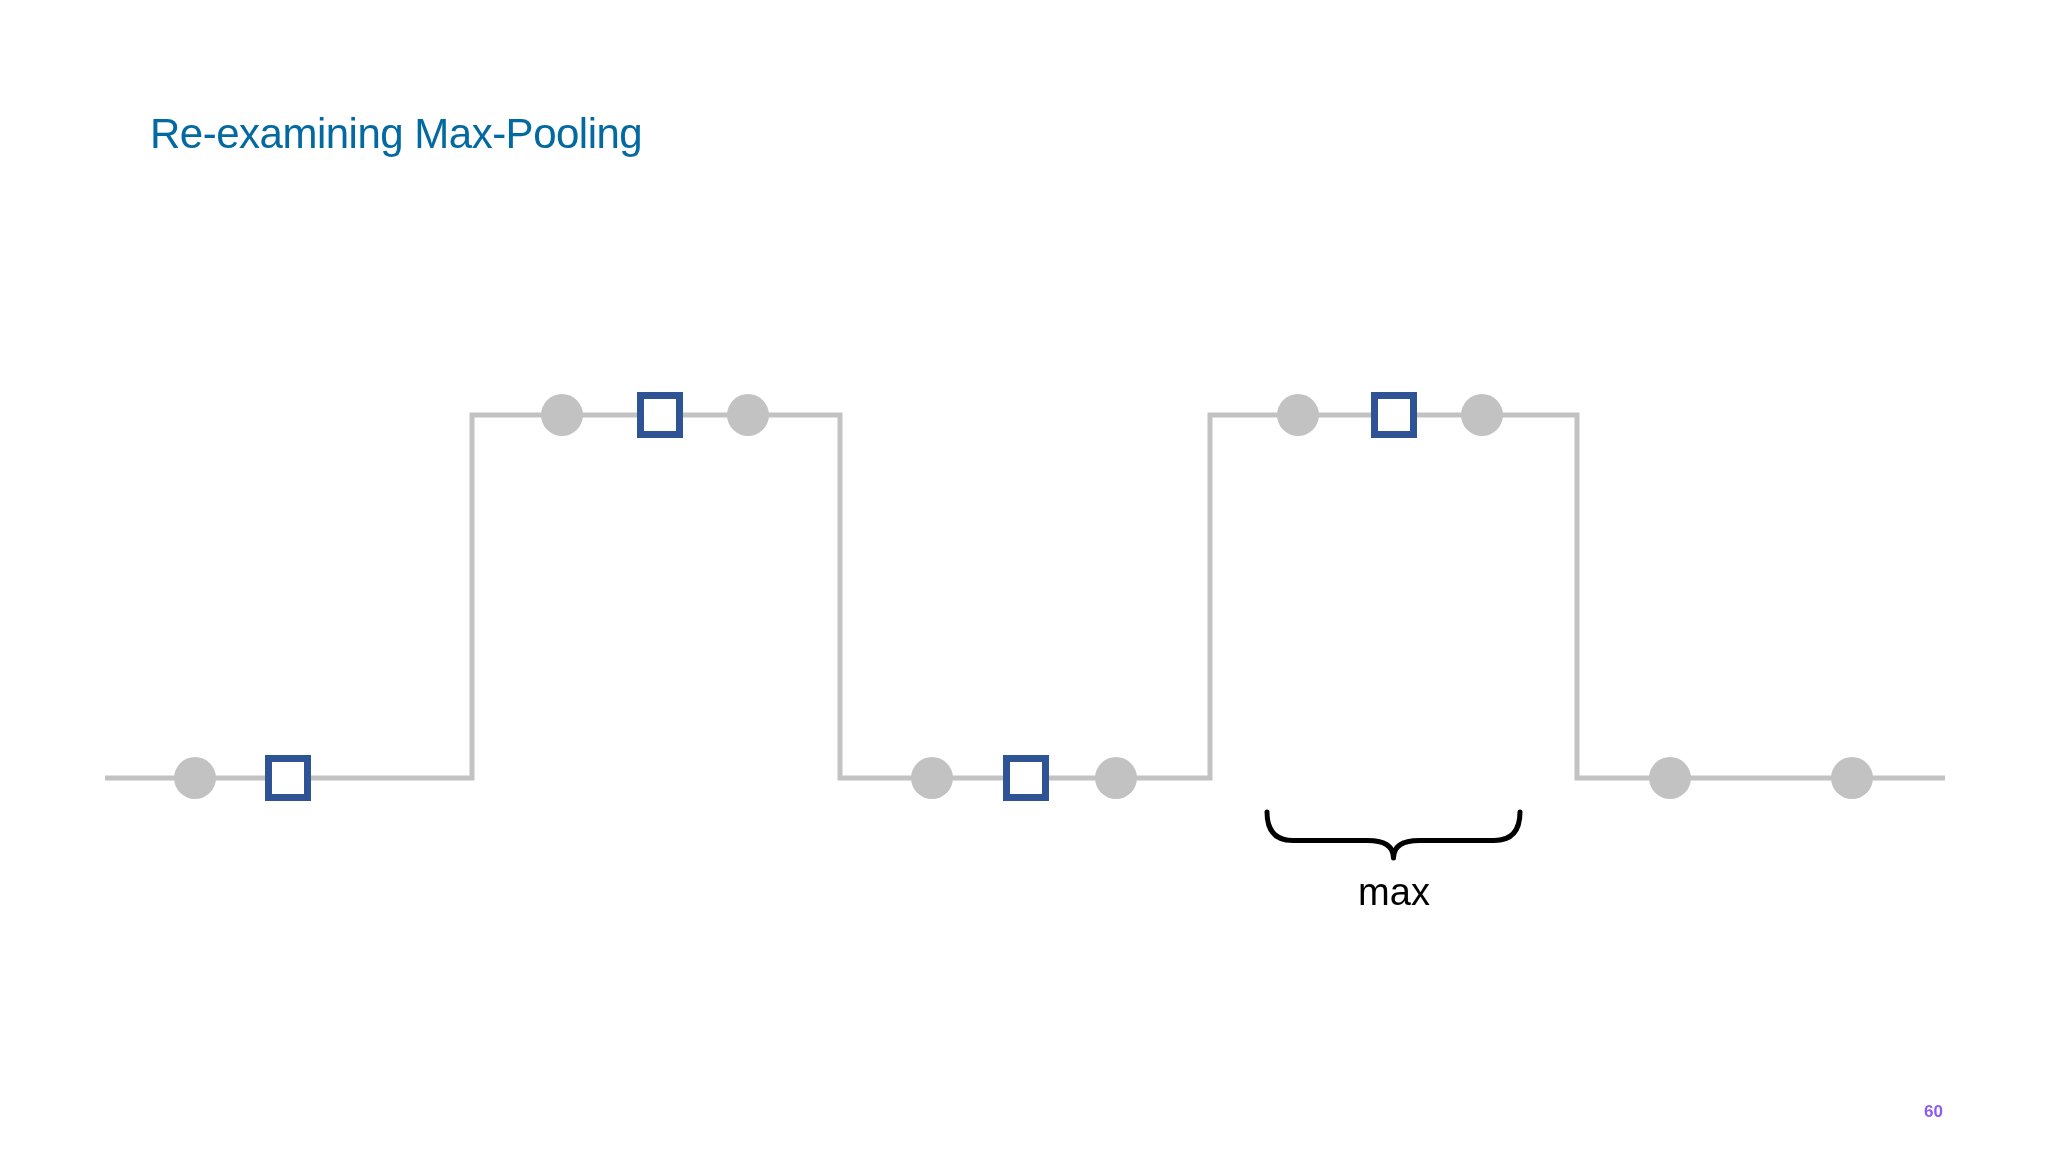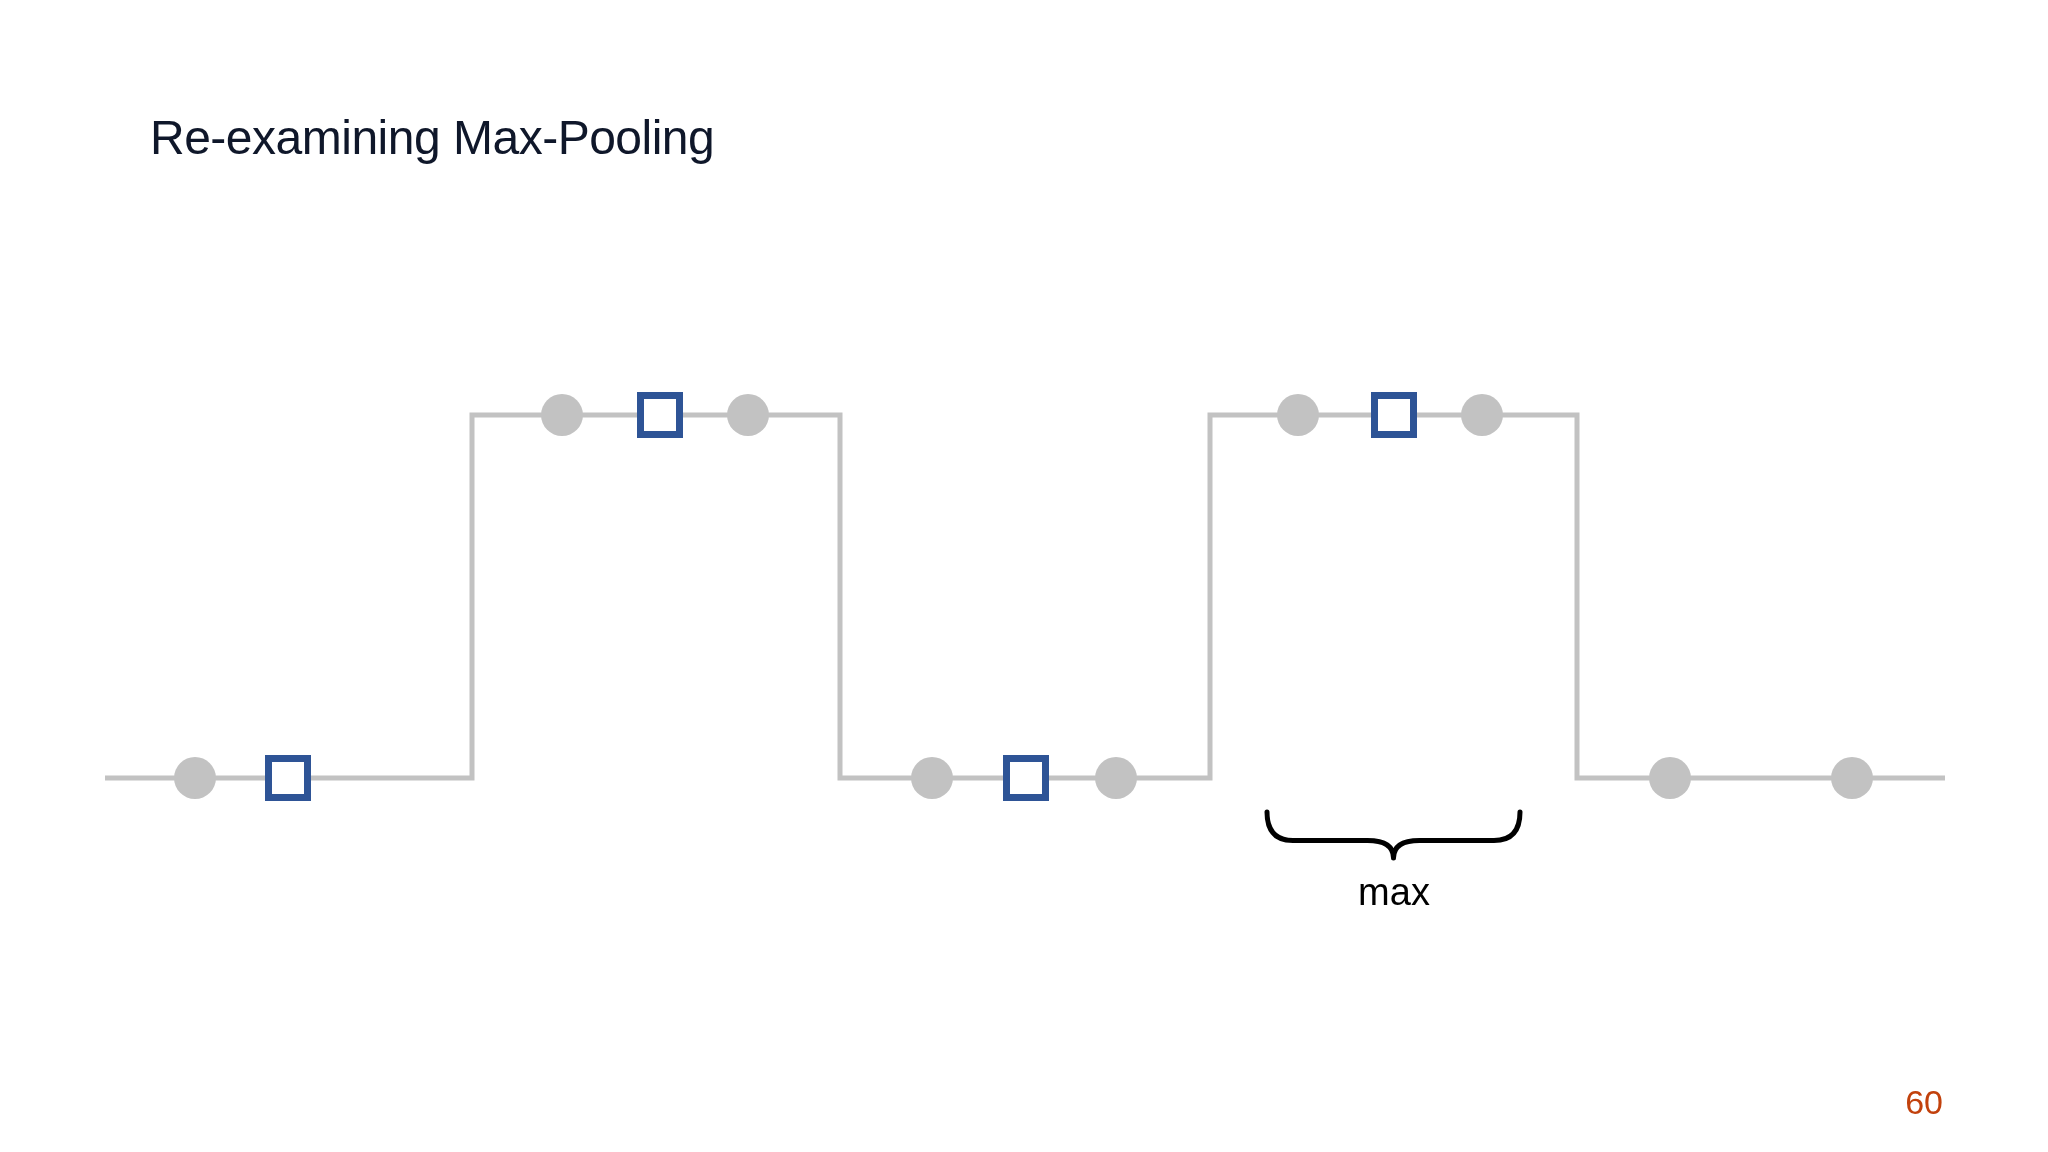--- a/index.html
+++ b/index.html
@@ -21,43 +21,43 @@
     left: 0; top: 0;
     width: 2048px;
     height: 1152px;
     background: #ffffff;
   }
 
   #slide-title {
     position: absolute;
     left: 150px;
     top: 110px;
-    font-size: 48px;
+    font-size: 42px;
     line-height: 1.15;
-    color: #0f172a;
+    color: #0369a1;
     font-weight: 400;
     letter-spacing: -0.5px;
     white-space: nowrap;
   }
 
   #figure-layer {
     position: absolute;
     left: 0;
     top: 0;
     width: 2048px;
     height: 940px;
   }
 
   #page-number {
     position: absolute;
     right: 105px;
     bottom: 30px;
-    font-size: 34px;
-    color: #c2410c;
-    font-weight: 400;
+    font-size: 17px;
+    color: #8b5cf6;
+    font-weight: 700;
   }
 
   .svg-fig { display: block; }
 </style>
 </head>
 <body>
 
 <div id="slide">
 
   <div id="slide-title">Re-examining Max-Pooling</div>

